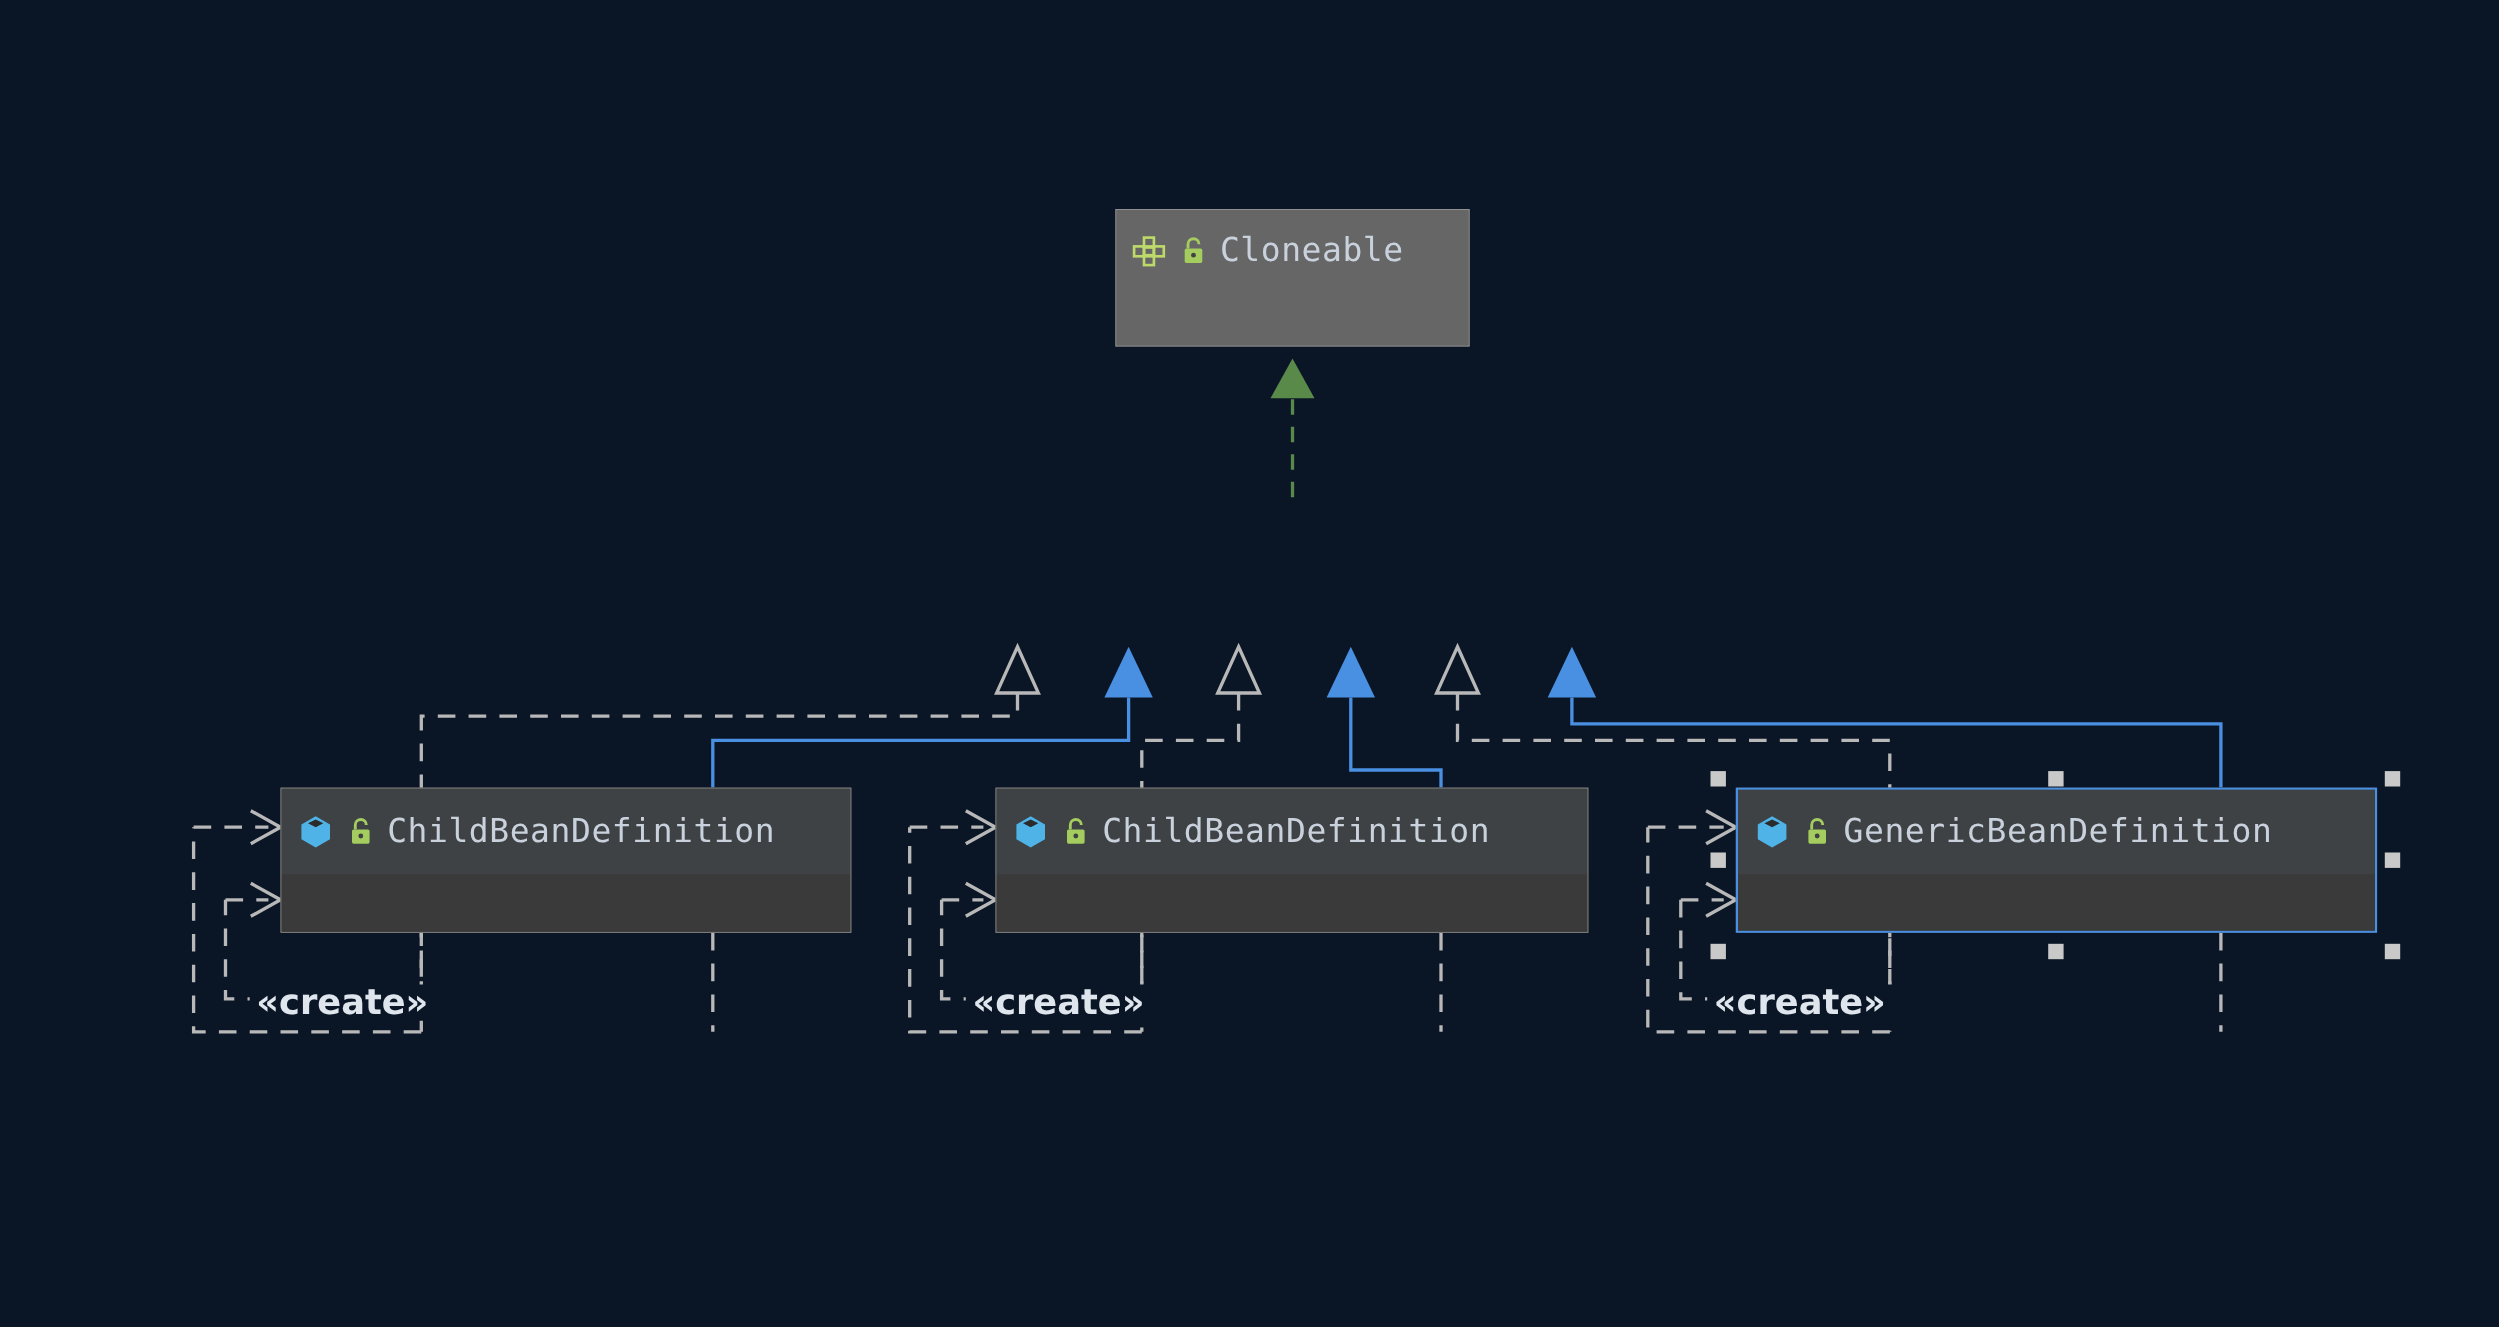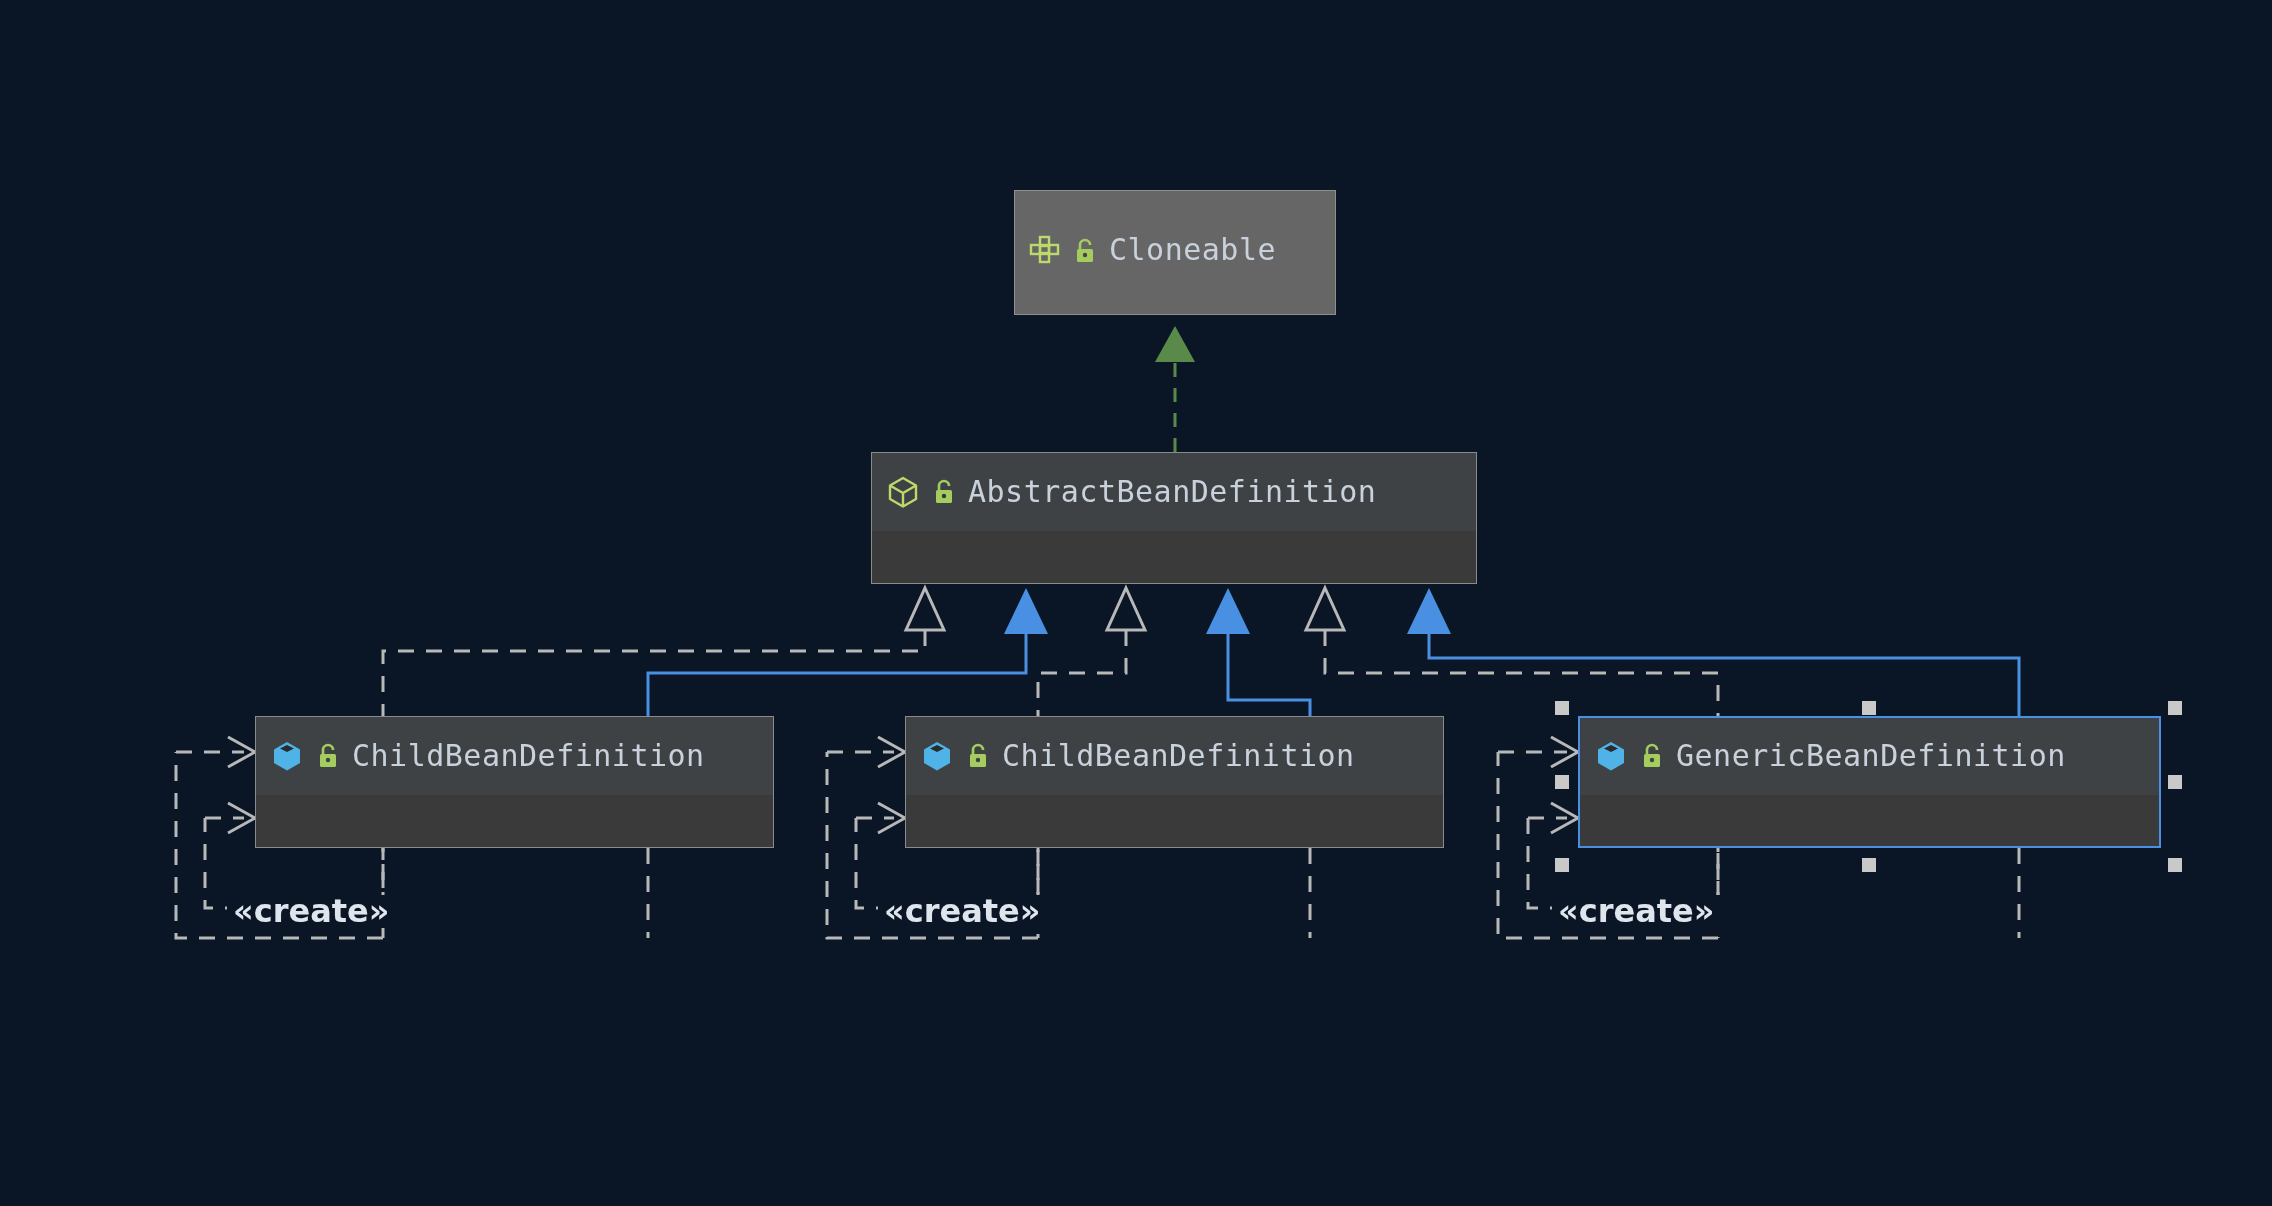--- a/index.html
+++ b/index.html
@@ -65,21 +65,21 @@
   .node .icon {
     flex: 0 0 auto;
     display: block;
   }
 
   
   .node.iface {
     background: #666666;
     border: 1px solid #8f8f8f;
   }
-  .node.iface .title-row { background: #666666; align-items: flex-end; }
+  .node.iface .title-row { background: #666666; }
   .node.iface .body-row  { background: #666666; }
   .node.iface .node-label { color: #c9d1dc; }
 
   
   .node.selected {
     border: 2px solid #4a90e2;
   }
 
   
   .handle {
@@ -216,38 +216,20 @@
       <svg class="icon" width="24" height="28" viewBox="0 0 24 28">
         <path d="M7 12 V8 a5 5 0 0 1 10 0" fill="none" stroke="#a4cc5e" stroke-width="2.6"></path>
         <rect x="4" y="12" width="16" height="13" rx="1.5" fill="#a4cc5e"></rect>
         <circle cx="12" cy="18" r="2.2" fill="#444"></circle>
       </svg>
       <span class="node-label">Cloneable</span>
     </div>
     <div class="body-row"></div>
   </div>
 
-  <div class="node" style="left:871px; top:452px; width:606px; height:132px;">
-    <div class="title-row">
-      <svg class="icon" width="34" height="34" viewBox="0 0 34 34">
-        <g fill="none" stroke="#bdd96a" stroke-width="2.4" stroke-linejoin="round">
-          <path d="M17 3 L30 10.5 V24 L17 31.5 L4 24 V10.5 Z"></path>
-          <path d="M4 10.5 L17 18 L30 10.5"></path>
-          <path d="M17 18 V31.5"></path>
-        </g>
-      </svg>
-      <svg class="icon" width="24" height="28" viewBox="0 0 24 28">
-        <path d="M7 12 V8 a5 5 0 0 1 10 0" fill="none" stroke="#a4cc5e" stroke-width="2.6"></path>
-        <rect x="4" y="12" width="16" height="13" rx="1.5" fill="#a4cc5e"></rect>
-        <circle cx="12" cy="18" r="2.2" fill="#373737"></circle>
-      </svg>
-      <span class="node-label">AbstractBeanDefinition</span>
-    </div>
-    <div class="body-row"></div>
-  </div>
 
   <div class="node" style="left:255px; top:716px; width:519px; height:132px;">
     <div class="title-row">
       <svg class="icon" width="34" height="34" viewBox="0 0 34 34">
         <path d="M17 3 L30 10.5 V24 L17 31.5 L4 24 V10.5 Z" fill="#4fb3e8"></path>
         <path d="M10 9.5 L17 6 L24 9.5 L17 13 Z" fill="#2b2b2b"></path>
       </svg>
       <svg class="icon" width="24" height="28" viewBox="0 0 24 28">
         <path d="M7 12 V8 a5 5 0 0 1 10 0" fill="none" stroke="#a4cc5e" stroke-width="2.6"></path>
         <rect x="4" y="12" width="16" height="13" rx="1.5" fill="#a4cc5e"></rect>

